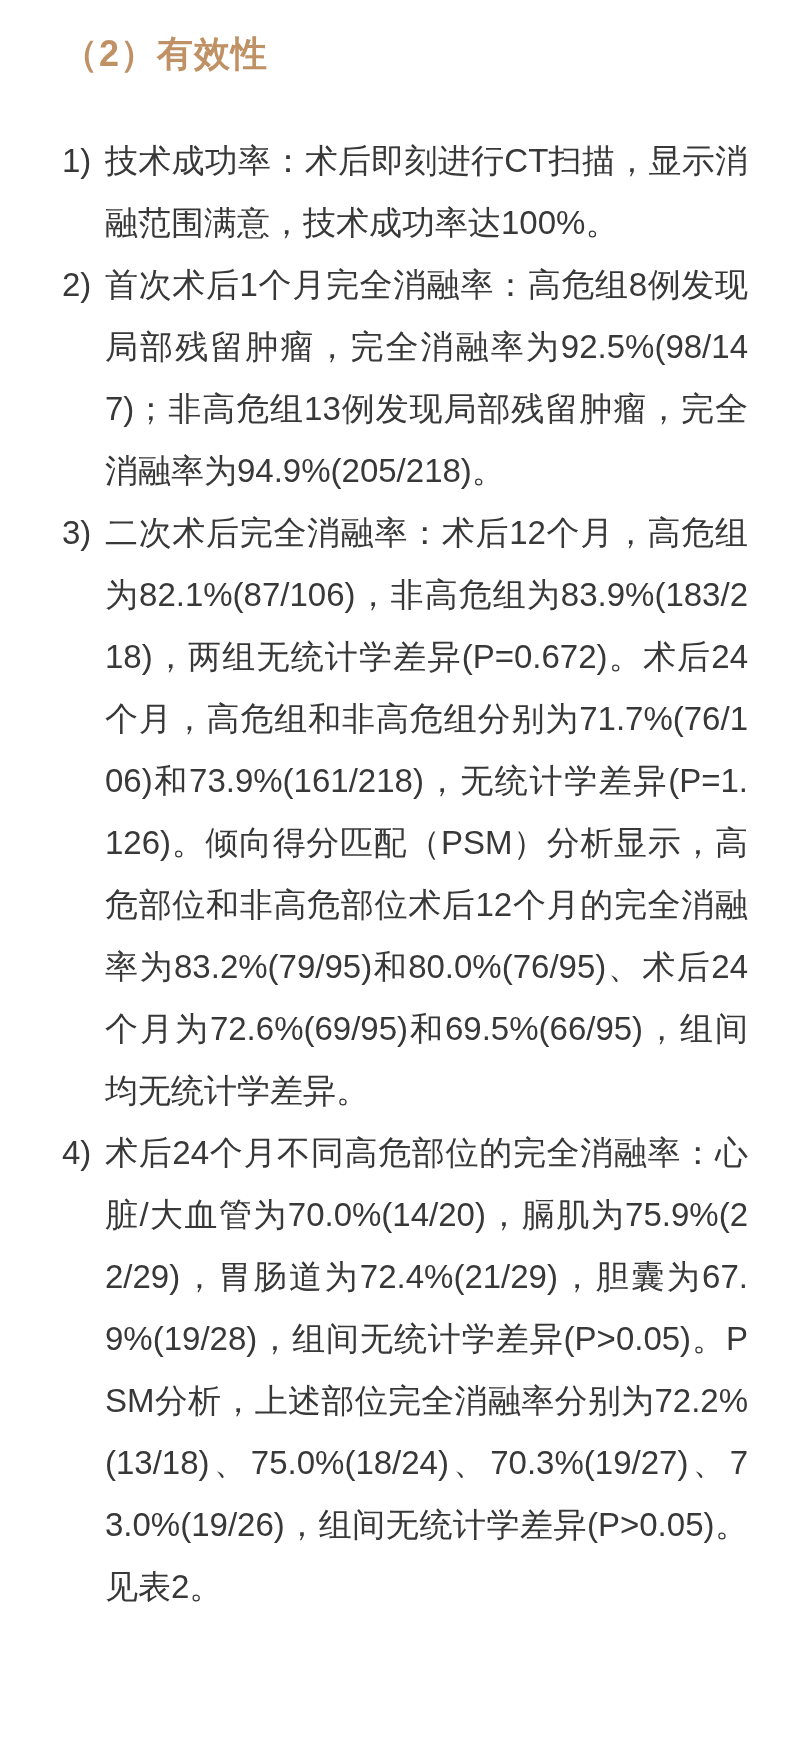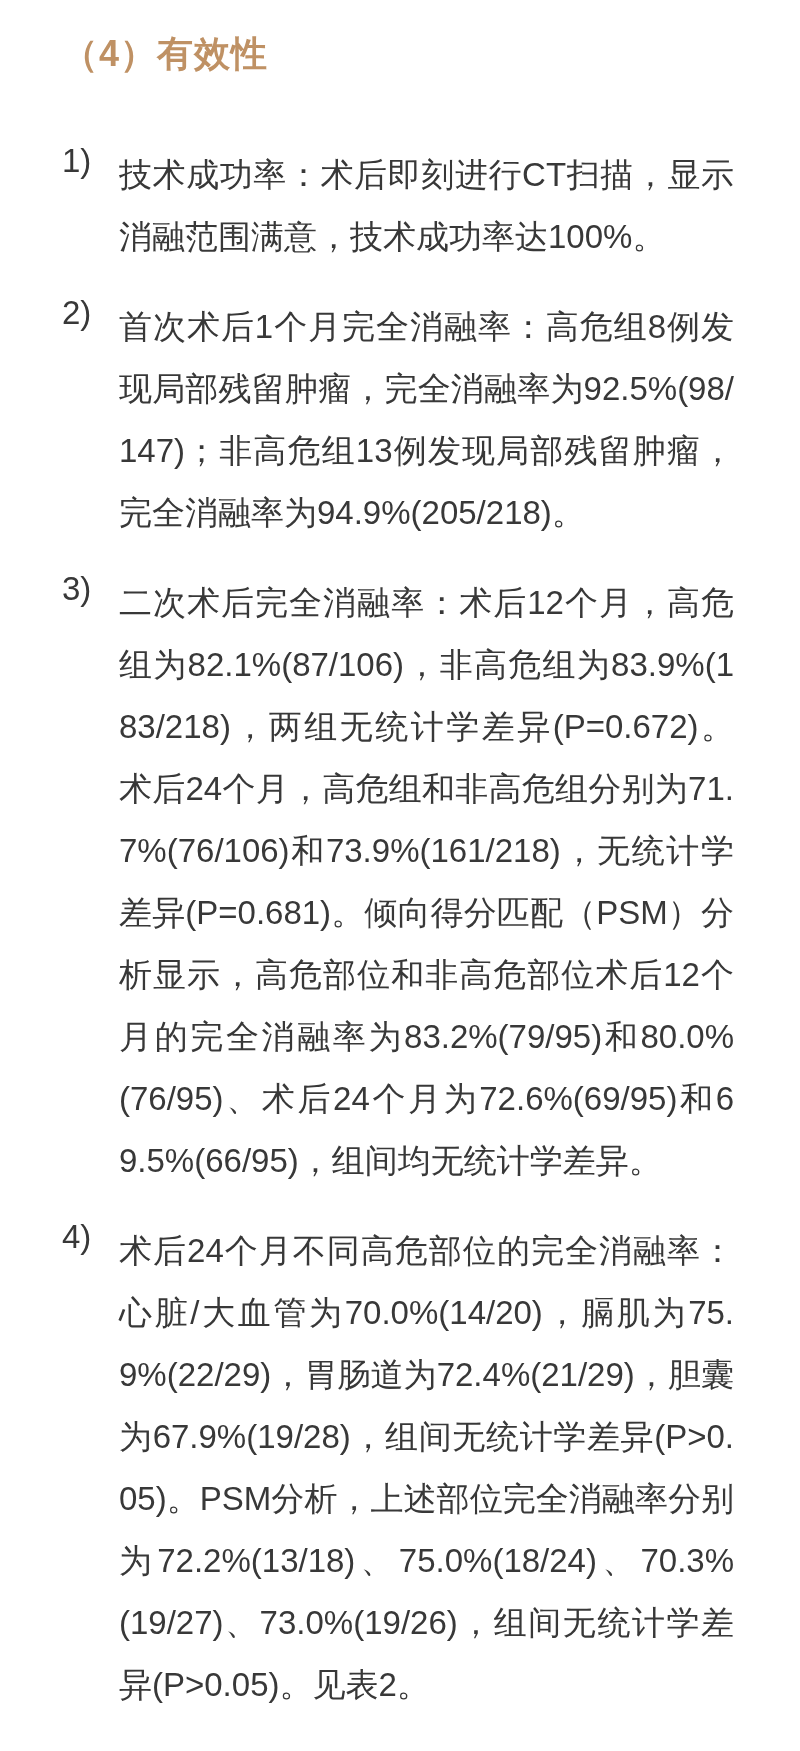--- a/index.html
+++ b/index.html
@@ -34,51 +34,51 @@
     margin: 0 52px 0 62px;
   }
   .marker {
     flex: 0 0 43px;
     font-size: 33px;
     line-height: 62px;
     text-align: left;
   }
   .item-text {
     flex: 1;
-    margin: 14px;
+    margin: 0;
     font-size: 33px;
     line-height: 62px;
     text-align: justify;
     text-justify: inter-character;
     text-align-last: left;
     word-break: break-all;
   }
 </style>
 </head>
 <body>
 
 <div class="page">
 
-  <h2 class="heading">（4）有效性</h2>
+  <h2 class="heading">（2）有效性</h2>
 
   <div class="list">
 
     <div class="item">
       <span class="marker">1)</span>
       <p class="item-text">技术成功率：术后即刻进行CT扫描，显示消融范围满意，技术成功率达100%。</p>
     </div>
 
     <div class="item">
       <span class="marker">2)</span>
       <p class="item-text">首次术后1个月完全消融率：高危组8例发现局部残留肿瘤，完全消融率为92.5%(98/147)；非高危组13例发现局部残留肿瘤，完全消融率为94.9%(205/218)。</p>
     </div>
 
     <div class="item">
       <span class="marker">3)</span>
-      <p class="item-text">二次术后完全消融率：术后12个月，高危组为82.1%(87/106)，非高危组为83.9%(183/218)，两组无统计学差异(P=0.672)。术后24个月，高危组和非高危组分别为71.7%(76/106)和73.9%(161/218)，无统计学差异(P=0.681)。倾向得分匹配（PSM）分析显示，高危部位和非高危部位术后12个月的完全消融率为83.2%(79/95)和80.0%(76/95)、术后24个月为72.6%(69/95)和69.5%(66/95)，组间均无统计学差异。</p>
+      <p class="item-text">二次术后完全消融率：术后12个月，高危组为82.1%(87/106)，非高危组为83.9%(183/218)，两组无统计学差异(P=0.672)。术后24个月，高危组和非高危组分别为71.7%(76/106)和73.9%(161/218)，无统计学差异(P=1.126)。倾向得分匹配（PSM）分析显示，高危部位和非高危部位术后12个月的完全消融率为83.2%(79/95)和80.0%(76/95)、术后24个月为72.6%(69/95)和69.5%(66/95)，组间均无统计学差异。</p>
     </div>
 
     <div class="item">
       <span class="marker">4)</span>
       <p class="item-text">术后24个月不同高危部位的完全消融率：心脏/大血管为70.0%(14/20)，膈肌为75.9%(22/29)，胃肠道为72.4%(21/29)，胆囊为67.9%(19/28)，组间无统计学差异(P&gt;0.05)。PSM分析，上述部位完全消融率分别为72.2%(13/18)、75.0%(18/24)、70.3%(19/27)、73.0%(19/26)，组间无统计学差异(P&gt;0.05)。见表2。</p>
     </div>
 
   </div>
 </div>
 

